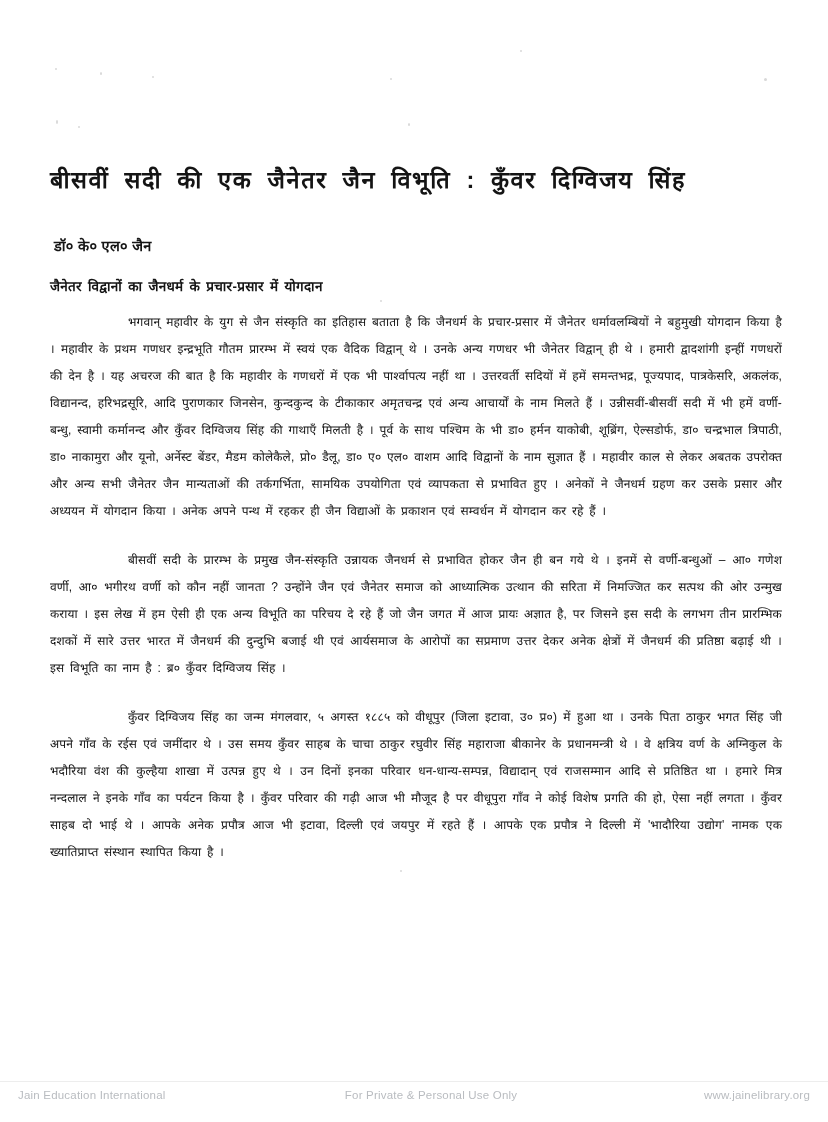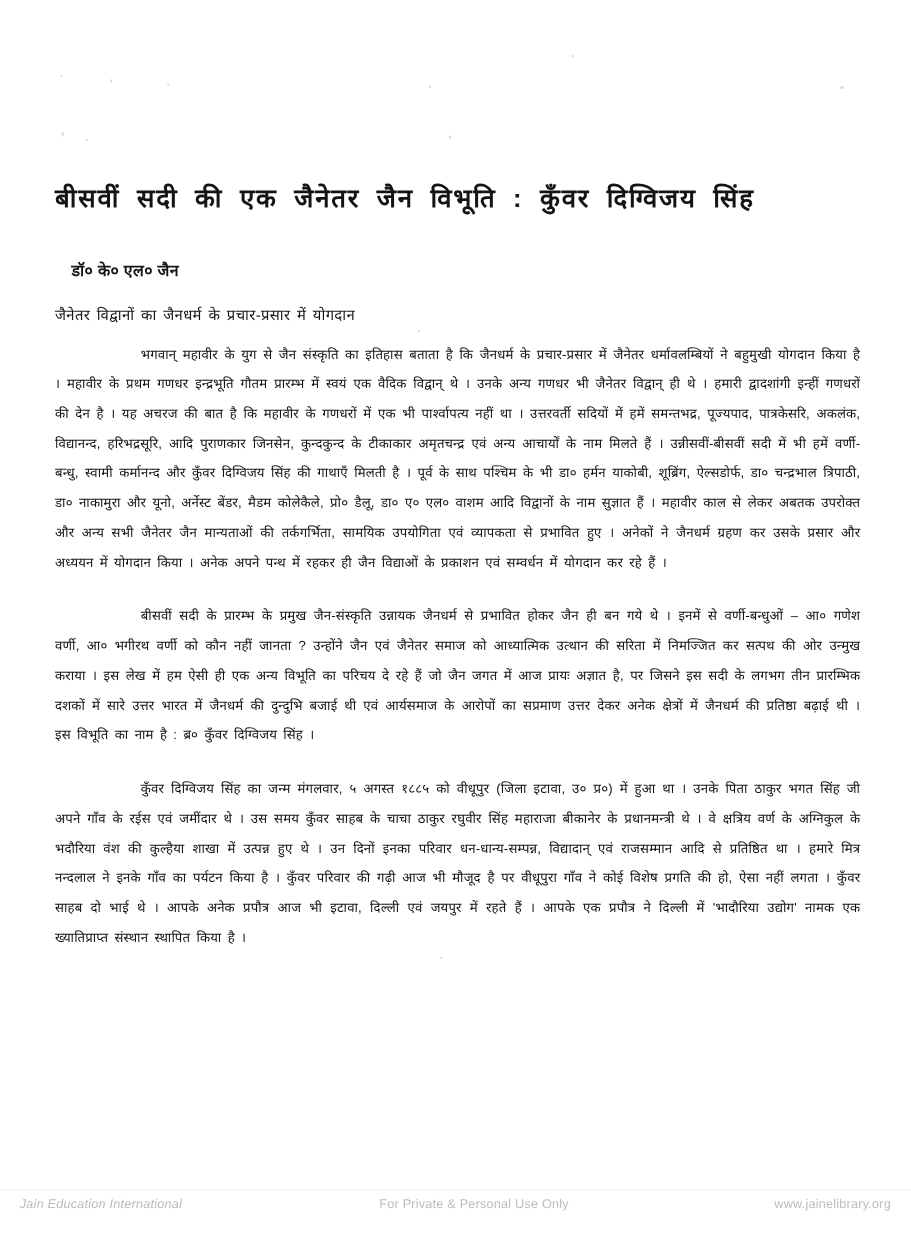--- a/index.html
+++ b/index.html
@@ -43,33 +43,33 @@
     word-spacing: 7px;
     margin: 0 0 40px 0;
     white-space: nowrap;
   }
   .author {
     font-family: "Liberation Sans", "DejaVu Sans", sans-serif;
     font-weight: 700;
     font-size: 14.5px;
     color: #161616;
     letter-spacing: 0.3px;
-    margin: 0 0 22px 15px;
+    margin: 0 0 22px 4px;
   }
   .affiliation {
     font-family: "Liberation Sans", "DejaVu Sans", sans-serif;
     font-weight: 700;
     font-size: 13px;
     color: #181818;
     letter-spacing: 0.2px;
     margin: 0 0 26px 0;
   }
   .section-heading {
     font-family: "Liberation Sans", "DejaVu Sans", sans-serif;
-    font-weight: 400;
+    font-weight: 700;
     font-size: 13.5px;
     color: #141414;
     letter-spacing: 0.3px;
     word-spacing: 2px;
     margin: 0 0 14px 0;
   }
   .section-heading.spaced-above {
     margin-top: 26px;
   }
   .body-par {
@@ -98,21 +98,20 @@
     display: flex;
     align-items: center;
     color: #b9bcc0;
     font-family: "Liberation Sans", "DejaVu Sans", sans-serif;
     font-size: 11.5px;
     letter-spacing: 0.2px;
   }
   .footer-left {
     position: absolute;
     left: 18px;
-    font-style: italic;
   }
   .footer-center {
     position: absolute;
     left: 50%;
     transform: translateX(-50%);
     margin-left: 17px;
   }
   .footer-right {
     position: absolute;
     right: 18px;

